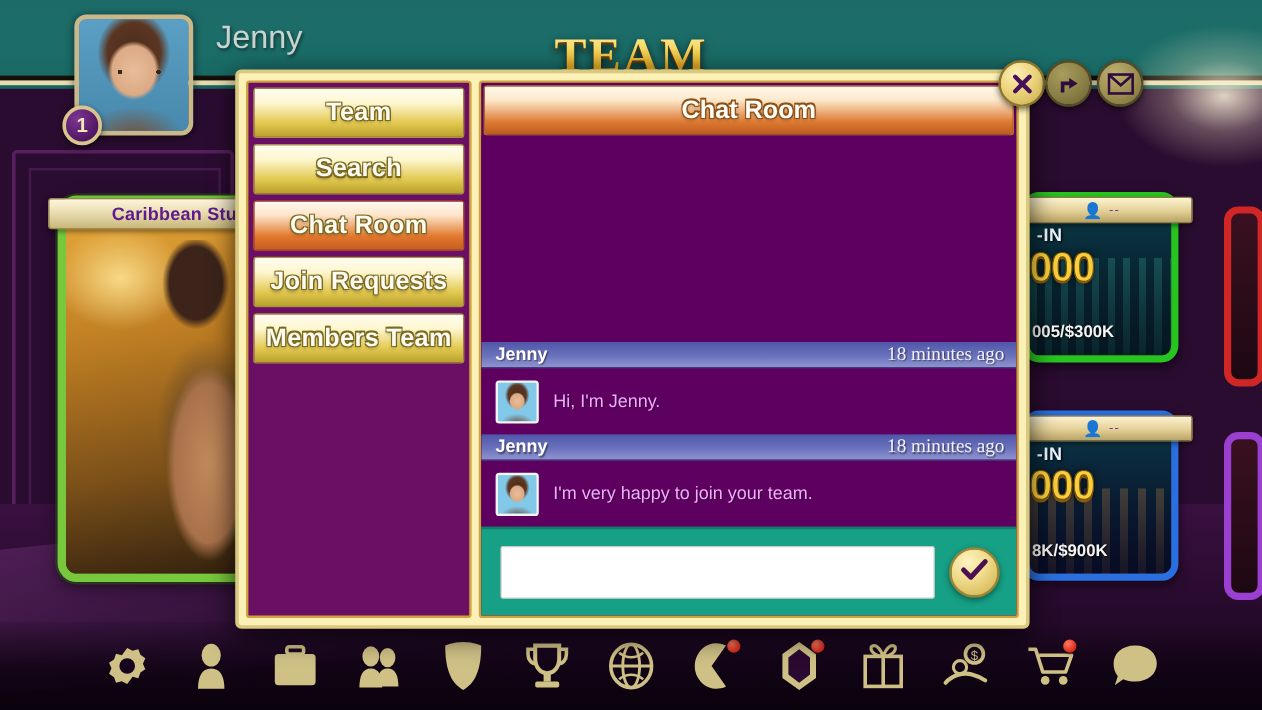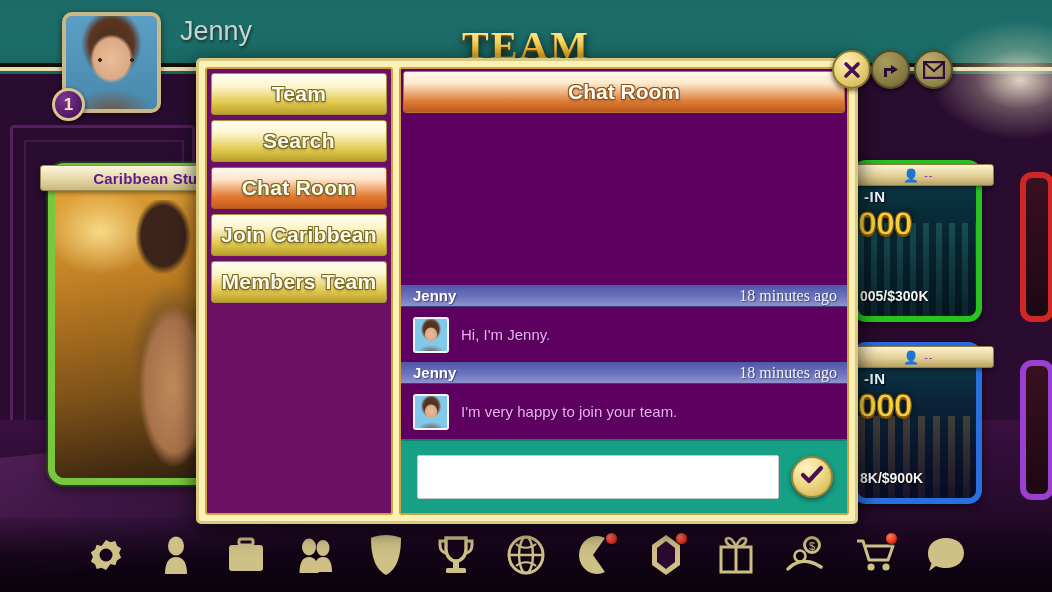--- a/index.html
+++ b/index.html
@@ -80,21 +80,21 @@
     background:linear-gradient(180deg,#fdf6dd 0%,#e9dcae 48%,#c9b87c 100%);
     border:1px solid #9a8a52; border-radius:3px;
     display:flex; align-items:center; justify-content:center;
     font-size:15px; font-weight:bold; color:#5e1a8f;
     letter-spacing:.2px; white-space:nowrap; overflow:hidden;
     box-shadow:0 2px 4px rgba(0,0,0,.4);
   }
 
   
   .card-right {
-    position:absolute; width:130px; height:162px; border-radius:14px;
+    position:absolute; width:130px; height:142px; border-radius:14px;
     border:6px solid #25c425; overflow:hidden;
     background:linear-gradient(180deg,#0c3f4d 0%,#07202e 100%);
     box-shadow:0 3px 10px rgba(0,0,0,.55);
   }
   .card-right.green { left:852px; top:160px; border-color:#27c41f; }
   .card-right.blue  { left:852px; top:342px; border-color:#2a6fe0; }
   .card-right .skyline {
     position:absolute; inset:0;
     background:
       linear-gradient(180deg, rgba(10,40,55,.1) 0%, rgba(5,20,30,.8) 100%),
@@ -397,21 +397,21 @@
     </svg>
   </span>
 </div>
 
 <div class="panel">
 
   <div class="menu-col">
     <div class="menu-btn">Team</div>
     <div class="menu-btn">Search</div>
     <div class="menu-btn active">Chat Room</div>
-    <div class="menu-btn">Join Caribbean</div>
+    <div class="menu-btn">Join Requests</div>
     <div class="menu-btn">Members Team</div>
     <div class="menu-filler"></div>
   </div>
 
   <div class="chat-col">
     <div class="chat-header">Chat Room</div>
 
     <div class="chat-body">
       <div class="msg">
         <div class="msg-head">

